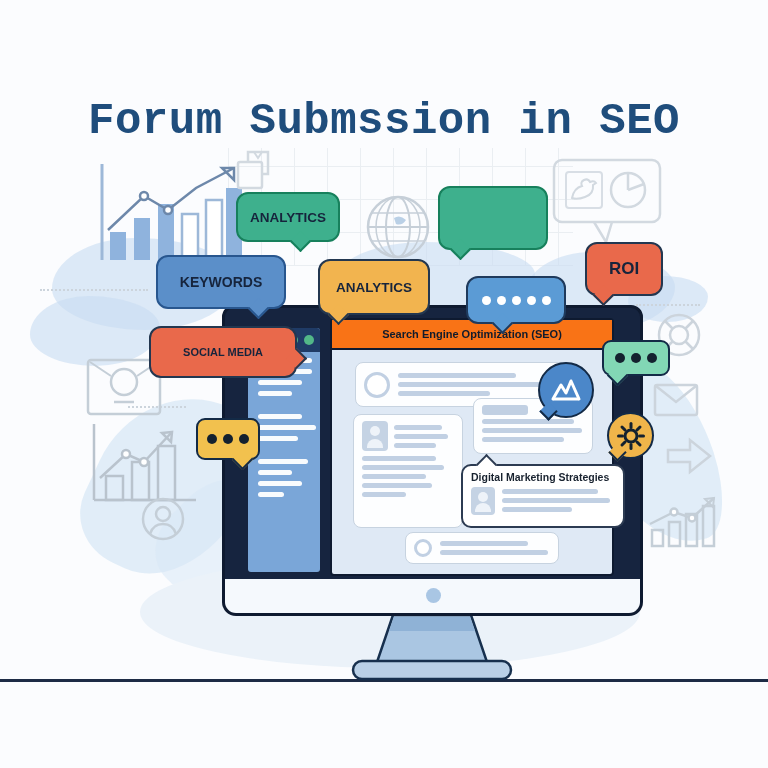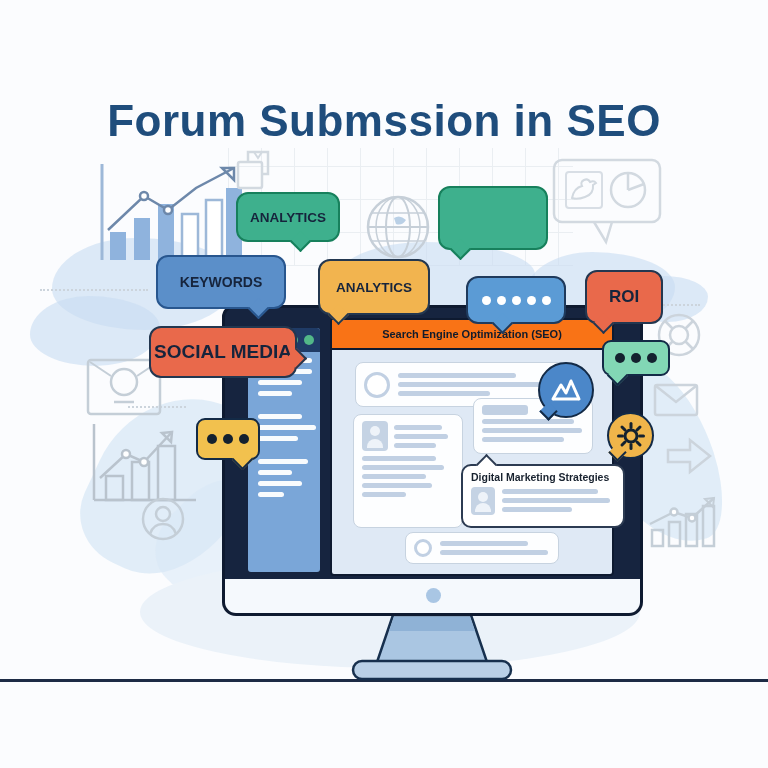--- a/index.html
+++ b/index.html
@@ -13,21 +13,21 @@
       repeating-linear-gradient(0deg, #e7ebf0 0 1px, transparent 1px 33px),
       repeating-linear-gradient(90deg, #e7ebf0 0 1px, transparent 1px 33px); }
   .blob { position:absolute; background:#c8dcf1; opacity:.6; z-index:0; border-radius:45% 55% 50% 50% / 55% 45% 55% 45%; }
   .leaf { position:absolute; background:#d8e8f6; opacity:.75; z-index:0; }
   .shadow-ellipse { position:absolute; left:140px; top:556px; width:500px; height:112px; background:#ebf2f9; border-radius:50%; z-index:0; }
   .deco { position:absolute; z-index:1; }
   .dashed { position:absolute; border-top:2px dotted #ccd4dc; z-index:1; }
 
   
   .page-title { position:absolute; left:0; top:96px; width:768px; text-align:center; z-index:5;
-    font-size:44px; font-weight:bold; color:#1f4d7c; letter-spacing:.5px; }
+    font-size:44px; font-weight:bold; color:#1f4d7c; letter-spacing:.5px;font-family:Liberation Mono, monospace; }
 
   
   .monitor { position:absolute; left:222px; top:305px; width:421px; height:277px; z-index:10;
     background:#16243f; border:3px solid #0e1a30; border-radius:12px 12px 3px 3px; }
   .chin { position:absolute; left:-3px; bottom:-37px; width:421px; height:37px; background:#f5f9fd;
     border:3px solid #0e1a30; border-top:none; border-radius:0 0 14px 14px; }
   .cam { position:absolute; left:50%; top:9px; width:15px; height:15px; margin-left:-7px; border-radius:50%; background:#a9c6e4; }
   .stand-svg { position:absolute; left:337px; top:613px; z-index:9; }
   .desk-line { position:absolute; left:0; top:679px; width:768px; height:2.5px; background:#1d2b45; z-index:8; }
 
@@ -311,35 +311,35 @@
   <div class="bubble blue" style="left:156px;top:255px;width:130px;height:54px;font-size:14px;">
     <span class="tail tail-down" style="left:74%;"></span>
     <span>KEYWORDS</span>
   </div>
 
   <div class="bubble yellow" style="left:318px;top:259px;width:112px;height:56px;font-size:13.5px;">
     <span class="tail tail-down" style="left:10%;"></span>
     <span>ANALYTICS</span>
   </div>
 
-  <div class="bubble orange" style="left:585px;top:242px;width:78px;height:54px;font-size:17px;margin-top:28px;">
+  <div class="bubble orange" style="left:585px;top:242px;width:78px;height:54px;font-size:17px;">
     <span class="tail tail-down" style="left:12%;"></span>
     <span>ROI</span>
   </div>
 
   <div class="bubble ltblue" style="left:466px;top:276px;width:100px;height:48px;">
     <span class="tail tail-down" style="left:28%;"></span>
     <span class="wdot"></span>
     <span class="wdot"></span>
     <span class="wdot"></span>
     <span class="wdot"></span>
     <span class="wdot"></span>
   </div>
 
-  <div class="bubble orange" style="left:149px;top:326px;width:148px;height:52px;font-size:19px;">
+  <div class="bubble orange" style="left:149px;top:326px;width:148px;height:52px;font-size:11px;">
     <span class="tail tail-right"></span>
     <span>SOCIAL MEDIA</span>
   </div>
 
   <div class="bubble mint" style="left:602px;top:340px;width:68px;height:36px;border-radius:9px;">
     <span class="tail tail-down" style="left:10%;"></span>
     <span class="dot"></span>
     <span class="dot"></span>
     <span class="dot"></span>
   </div>

